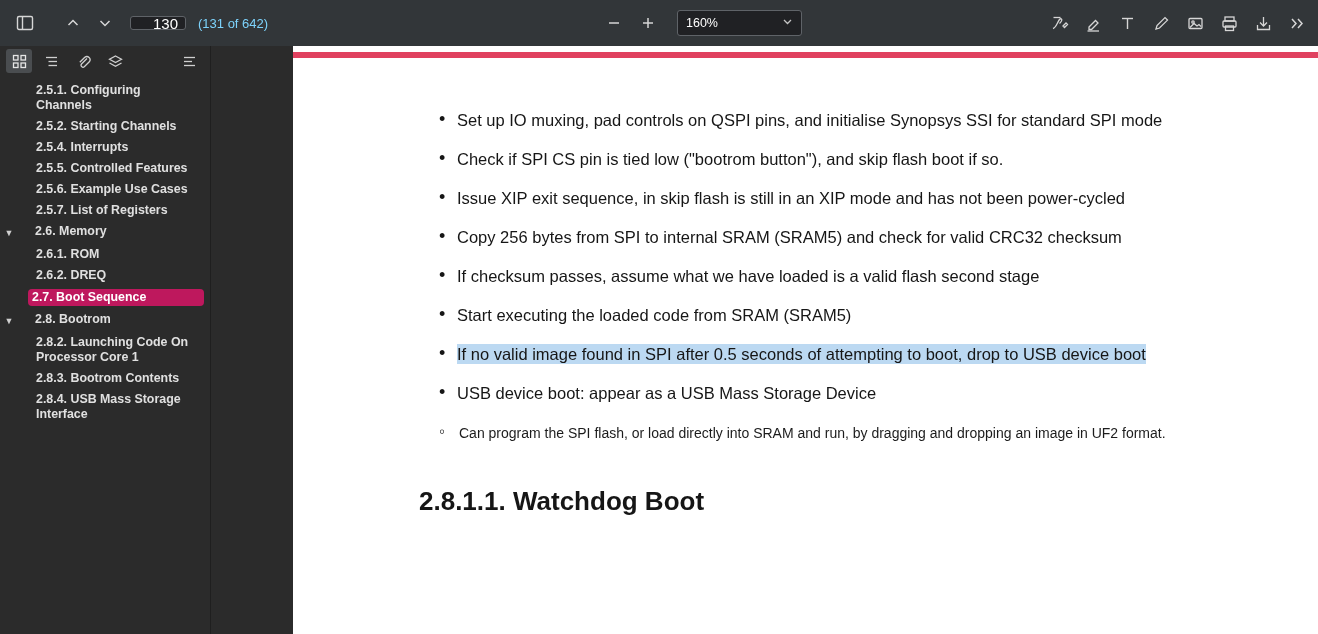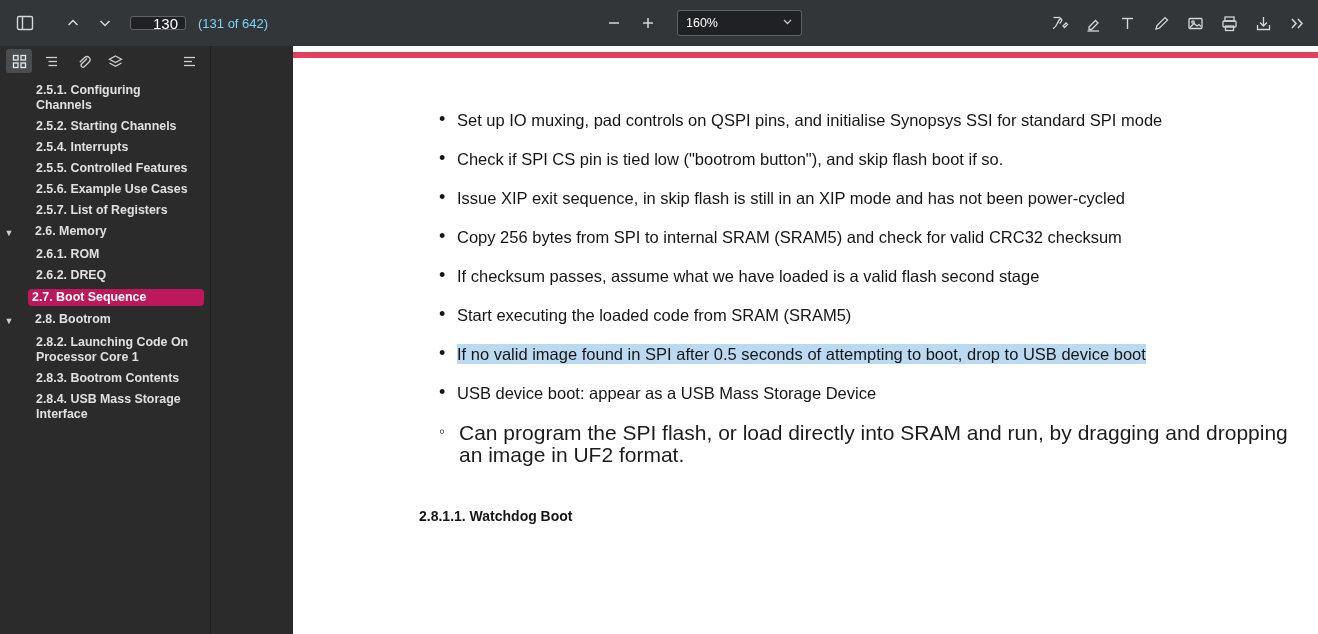--- a/index.html
+++ b/index.html
@@ -236,32 +236,32 @@
   }
   ul.sub {
     list-style: none;
     margin: 14px 0 0 0;
     padding: 0;
   }
   ul.sub > li {
     position: relative;
     padding-left: 40px;
     margin-bottom: 17px;
-    font-size: 21px;
+    font-size: 14px;
     line-height: 22px;
   }
   ul.sub > li::before {
     content: "◦";
     position: absolute;
     left: 20px;
     top: -1px;
     font-size: 17px;
   }
   h2.section {
-    font-size: 14px;
+    font-size: 26px;
     font-weight: bold;
     margin: 42px 0 0 0;
     color: #161616;
   }
 </style>
 </head>
 <body>
 
 <div id="app">
 

